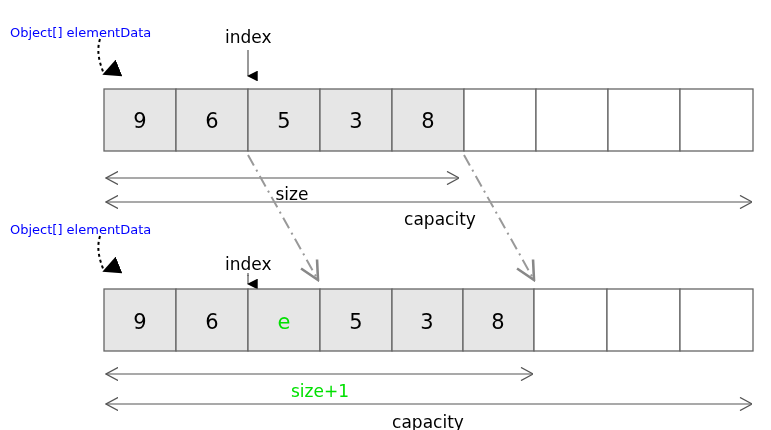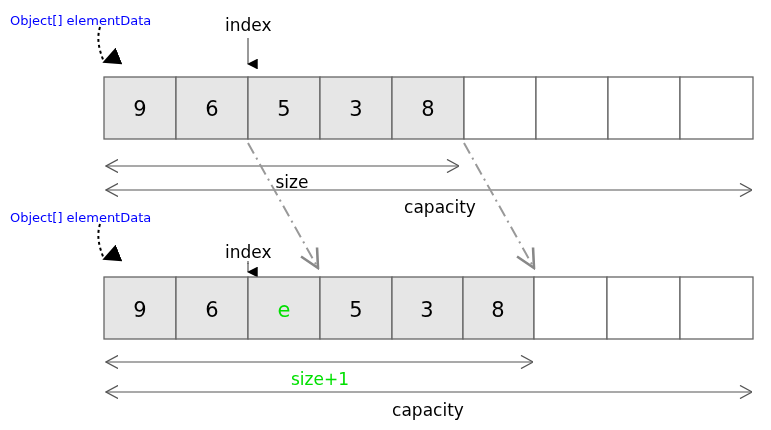--- a/index.html
+++ b/index.html
@@ -9,21 +9,21 @@
   }
   body {
     width: 771px;
     height: 430px;
     position: relative;
     overflow: hidden;
     font-family: "DejaVu Sans", sans-serif;
   }
   #diagram-root {
     position: absolute;
-    left: 0; top: 0;
+    left: 0; top: 12px;
     width: 771px;
     height: 364px;
   }
   svg.diagram-layer {
     position: absolute;
     left: 0; top: 0;
     width: 771px;
     height: 430px;
   }
   text { dominant-baseline: auto; }

